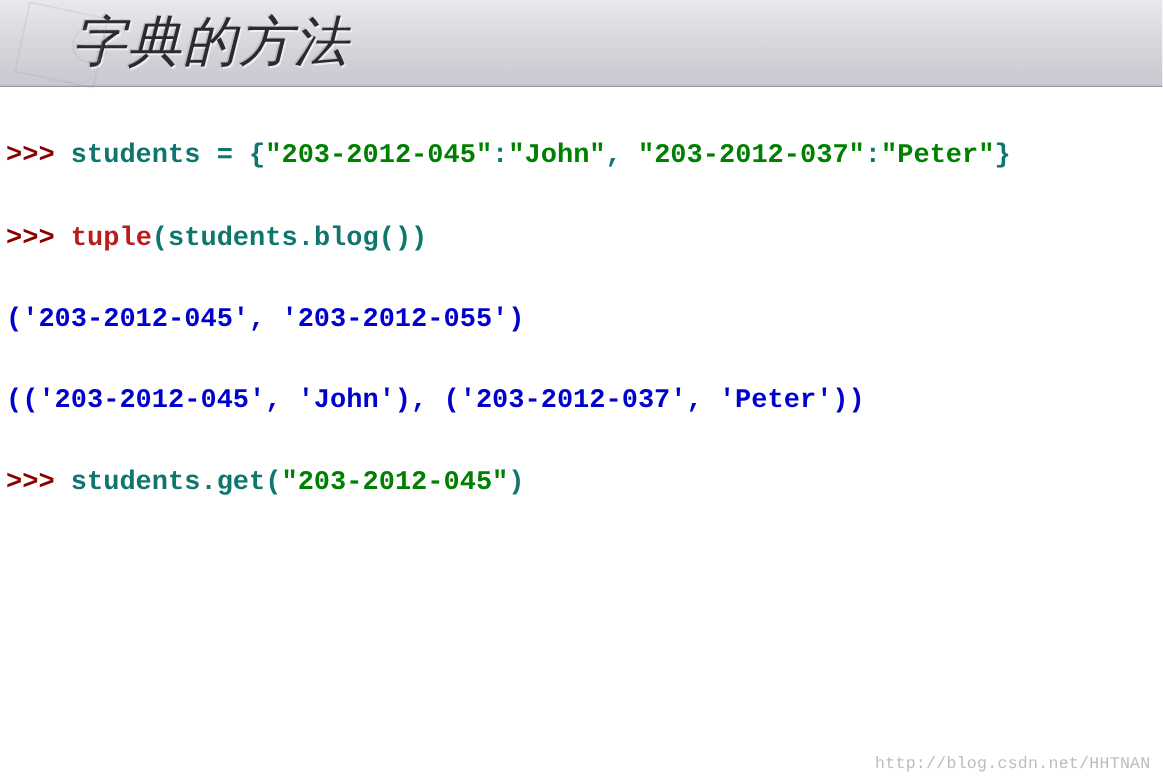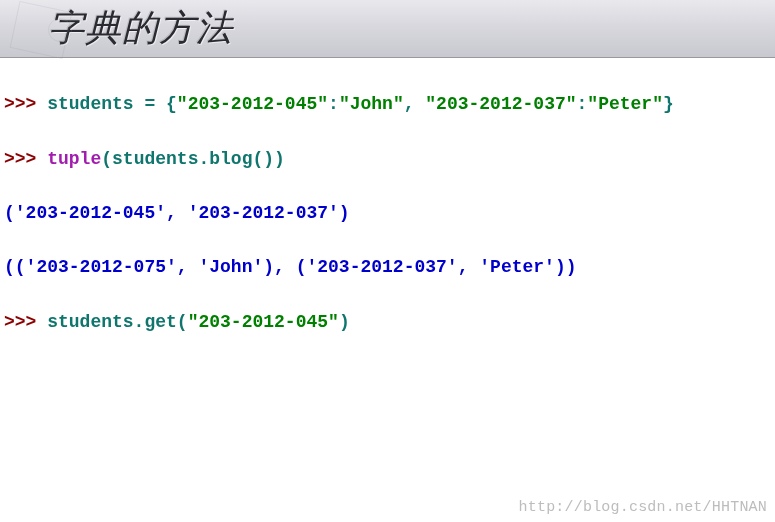--- a/index.html
+++ b/index.html
@@ -49,47 +49,47 @@
       letter-spacing: 1px;
     }
     .code-area {
       padding: 6px 4px 0 4px;
       line-height: 27.2px;
       font-weight: bold;
       white-space: pre;
     }
     .line { display: block; }
     .prompt { color: #8b0000; }
-    .kw { color: #a21caf; }
+    .kw { color: #b91c1c; }
     .str { color: #008000; }
     .out-blue { color: #0000cc; }
     .plain { color: #0f766e; }
     .watermark {
       position: absolute;
       right: 8px;
       bottom: 6px;
       font-family: "Courier New", monospace;
-      font-size: 15px;
+      font-size: 11px;
       color: #bdbdbd;
       font-weight: normal;
       letter-spacing: 0.2px;
     }
   </style>
 </head>
 <body>
 
 <div class="slide-header">
   <span class="slide-title">字典的方法</span>
 </div>
 
 <div class="code-area">
 <span class="line"><span class="prompt">&gt;&gt;&gt;</span><span class="plain"> students = {</span><span class="str">"203-2012-045"</span><span class="plain">:</span><span class="str">"John"</span><span class="plain">, </span><span class="str">"203-2012-037"</span><span class="plain">:</span><span class="str">"Peter"</span><span class="plain">}</span></span>
 <span class="line"><span class="prompt">&gt;&gt;&gt;</span> <span class="kw">tuple</span><span class="plain">(students.blog())</span></span>
-<span class="line out-blue">('203-2012-045', '203-2012-037')</span>
-<span class="line out-blue">(('203-2012-075', 'John'), ('203-2012-037', 'Peter'))</span>
+<span class="line out-blue">('203-2012-045', '203-2012-055')</span>
+<span class="line out-blue">(('203-2012-045', 'John'), ('203-2012-037', 'Peter'))</span>
 <span class="line"><span class="prompt">&gt;&gt;&gt;</span><span class="plain"> students.get(</span><span class="str">"203-2012-045"</span><span class="plain">)</span></span>
 
 
 
 
 
 
 
 
 

